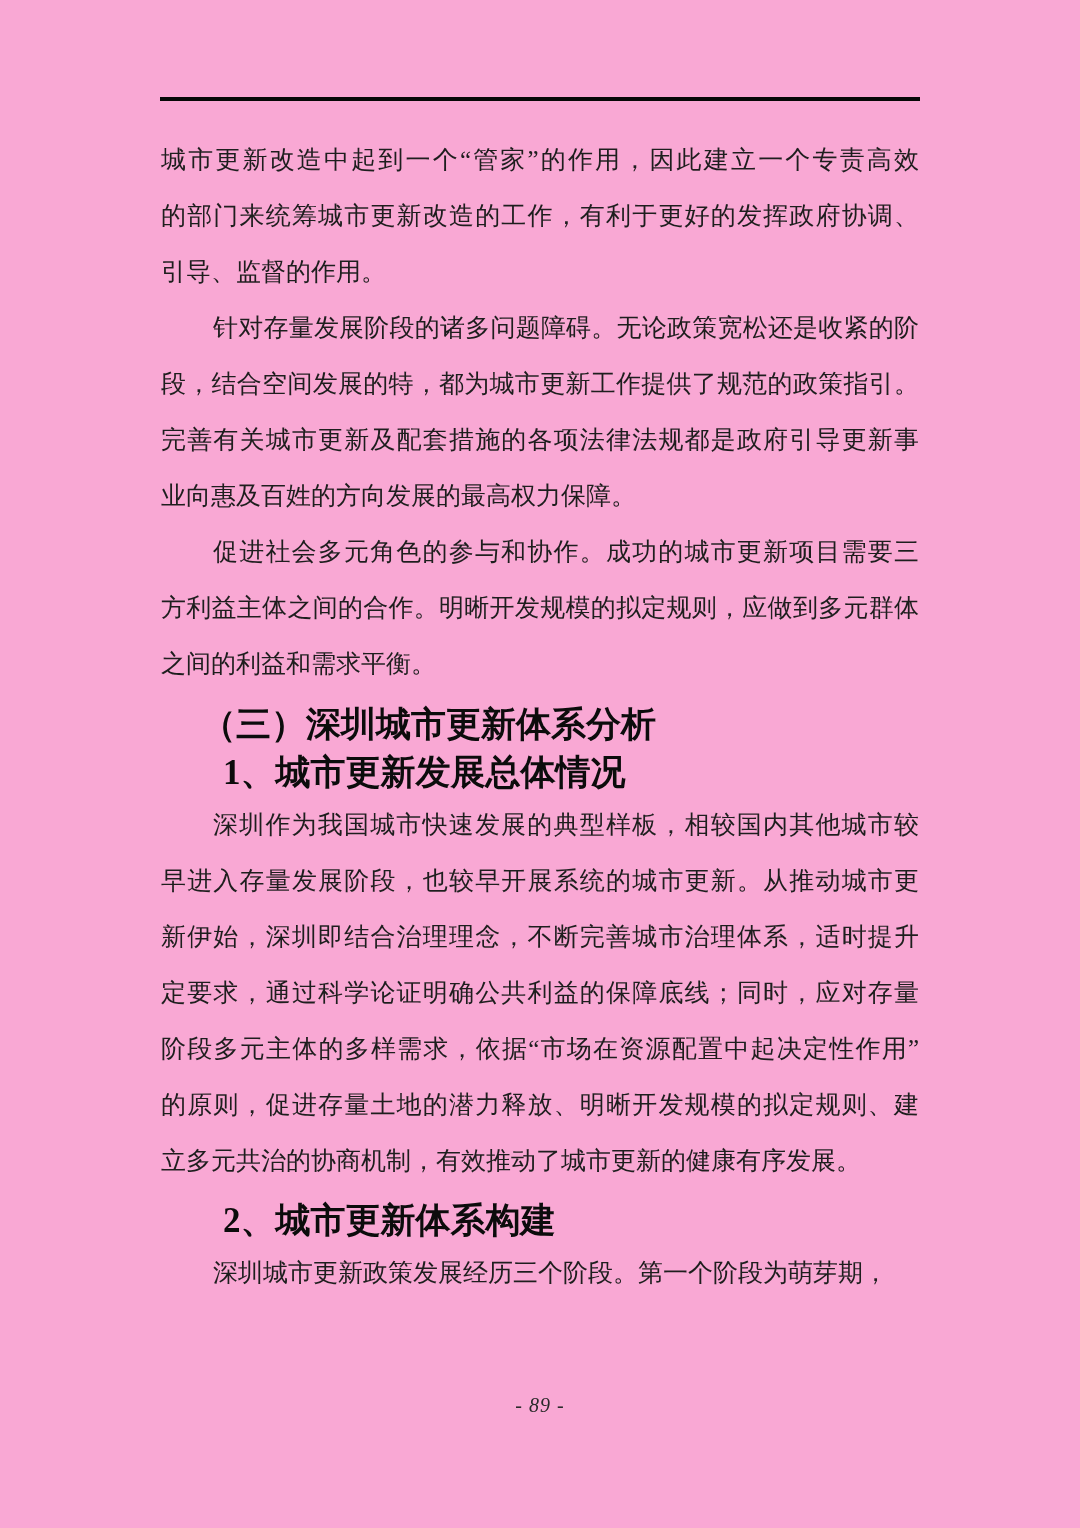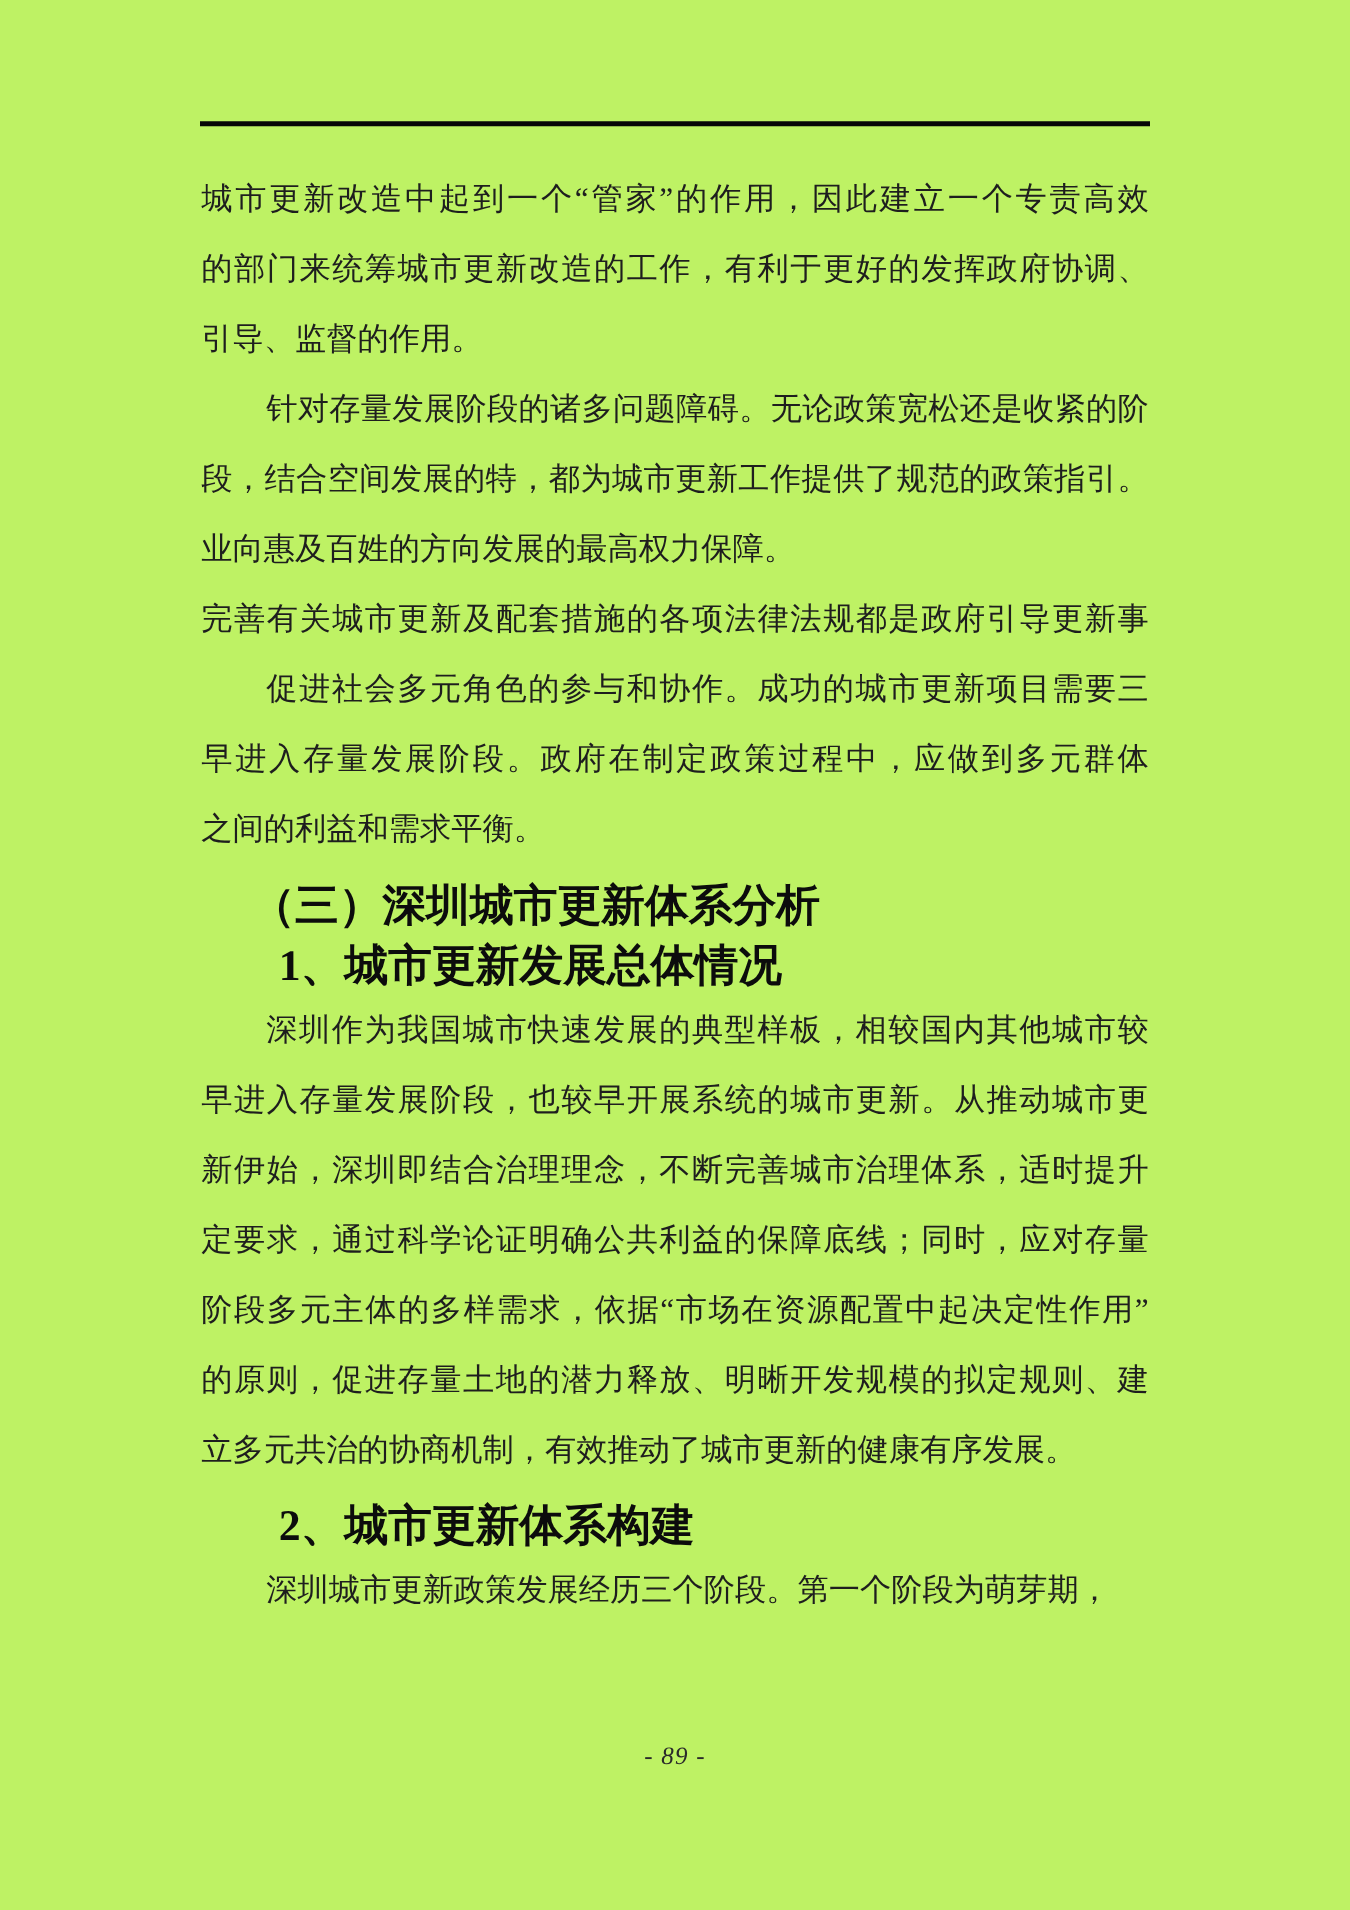--- a/index.html
+++ b/index.html
@@ -4,21 +4,21 @@
 <style>
   html, body {
     margin: 0;
     padding: 0;
     background: #ffffff;
   }
   .page {
     position: relative;
     width: 1080px;
     height: 1528px;
-    background: #bef264;
+    background: #f9a8d4;
     overflow: hidden;
     font-family: "Liberation Serif", "DejaVu Serif", serif;
     color: #1e1e1e;
   }
   .header-rule {
     position: absolute;
     left: 160px;
     top: 97px;
     width: 760px;
     height: 4px;
@@ -78,26 +78,26 @@
   <div class="header-rule"></div>
   <div class="body-col" id="body-col">
       <div class="block-paragraph">
         <div class="pline">城市更新改造中起到一个“管家”的作用，因此建立一个专责高效</div>
         <div class="pline">的部门来统筹城市更新改造的工作，有利于更好的发挥政府协调、</div>
         <div class="pline last">引导、监督的作用。</div>
       </div>
       <div class="block-paragraph">
         <div class="pline indent">针对存量发展阶段的诸多问题障碍。无论政策宽松还是收紧的阶</div>
         <div class="pline">段，结合空间发展的特，都为城市更新工作提供了规范的政策指引。</div>
+        <div class="pline">完善有关城市更新及配套措施的各项法律法规都是政府引导更新事</div>
         <div class="pline last">业向惠及百姓的方向发展的最高权力保障。</div>
-        <div class="pline">完善有关城市更新及配套措施的各项法律法规都是政府引导更新事</div>
       </div>
       <div class="block-paragraph">
         <div class="pline indent">促进社会多元角色的参与和协作。成功的城市更新项目需要三</div>
-        <div class="pline">早进入存量发展阶段。政府在制定政策过程中，应做到多元群体</div>
+        <div class="pline">方利益主体之间的合作。明晰开发规模的拟定规则，应做到多元群体</div>
         <div class="pline last">之间的利益和需求平衡。</div>
       </div>
       <div class="block-heading1">（三）深圳城市更新体系分析</div>
       <div class="block-heading2">1、城市更新发展总体情况</div>
       <div class="block-paragraph">
         <div class="pline indent">深圳作为我国城市快速发展的典型样板，相较国内其他城市较</div>
         <div class="pline">早进入存量发展阶段，也较早开展系统的城市更新。从推动城市更</div>
         <div class="pline">新伊始，深圳即结合治理理念，不断完善城市治理体系，适时提升</div>
         <div class="pline">定要求，通过科学论证明确公共利益的保障底线；同时，应对存量</div>
         <div class="pline">阶段多元主体的多样需求，依据“市场在资源配置中起决定性作用”</div>

